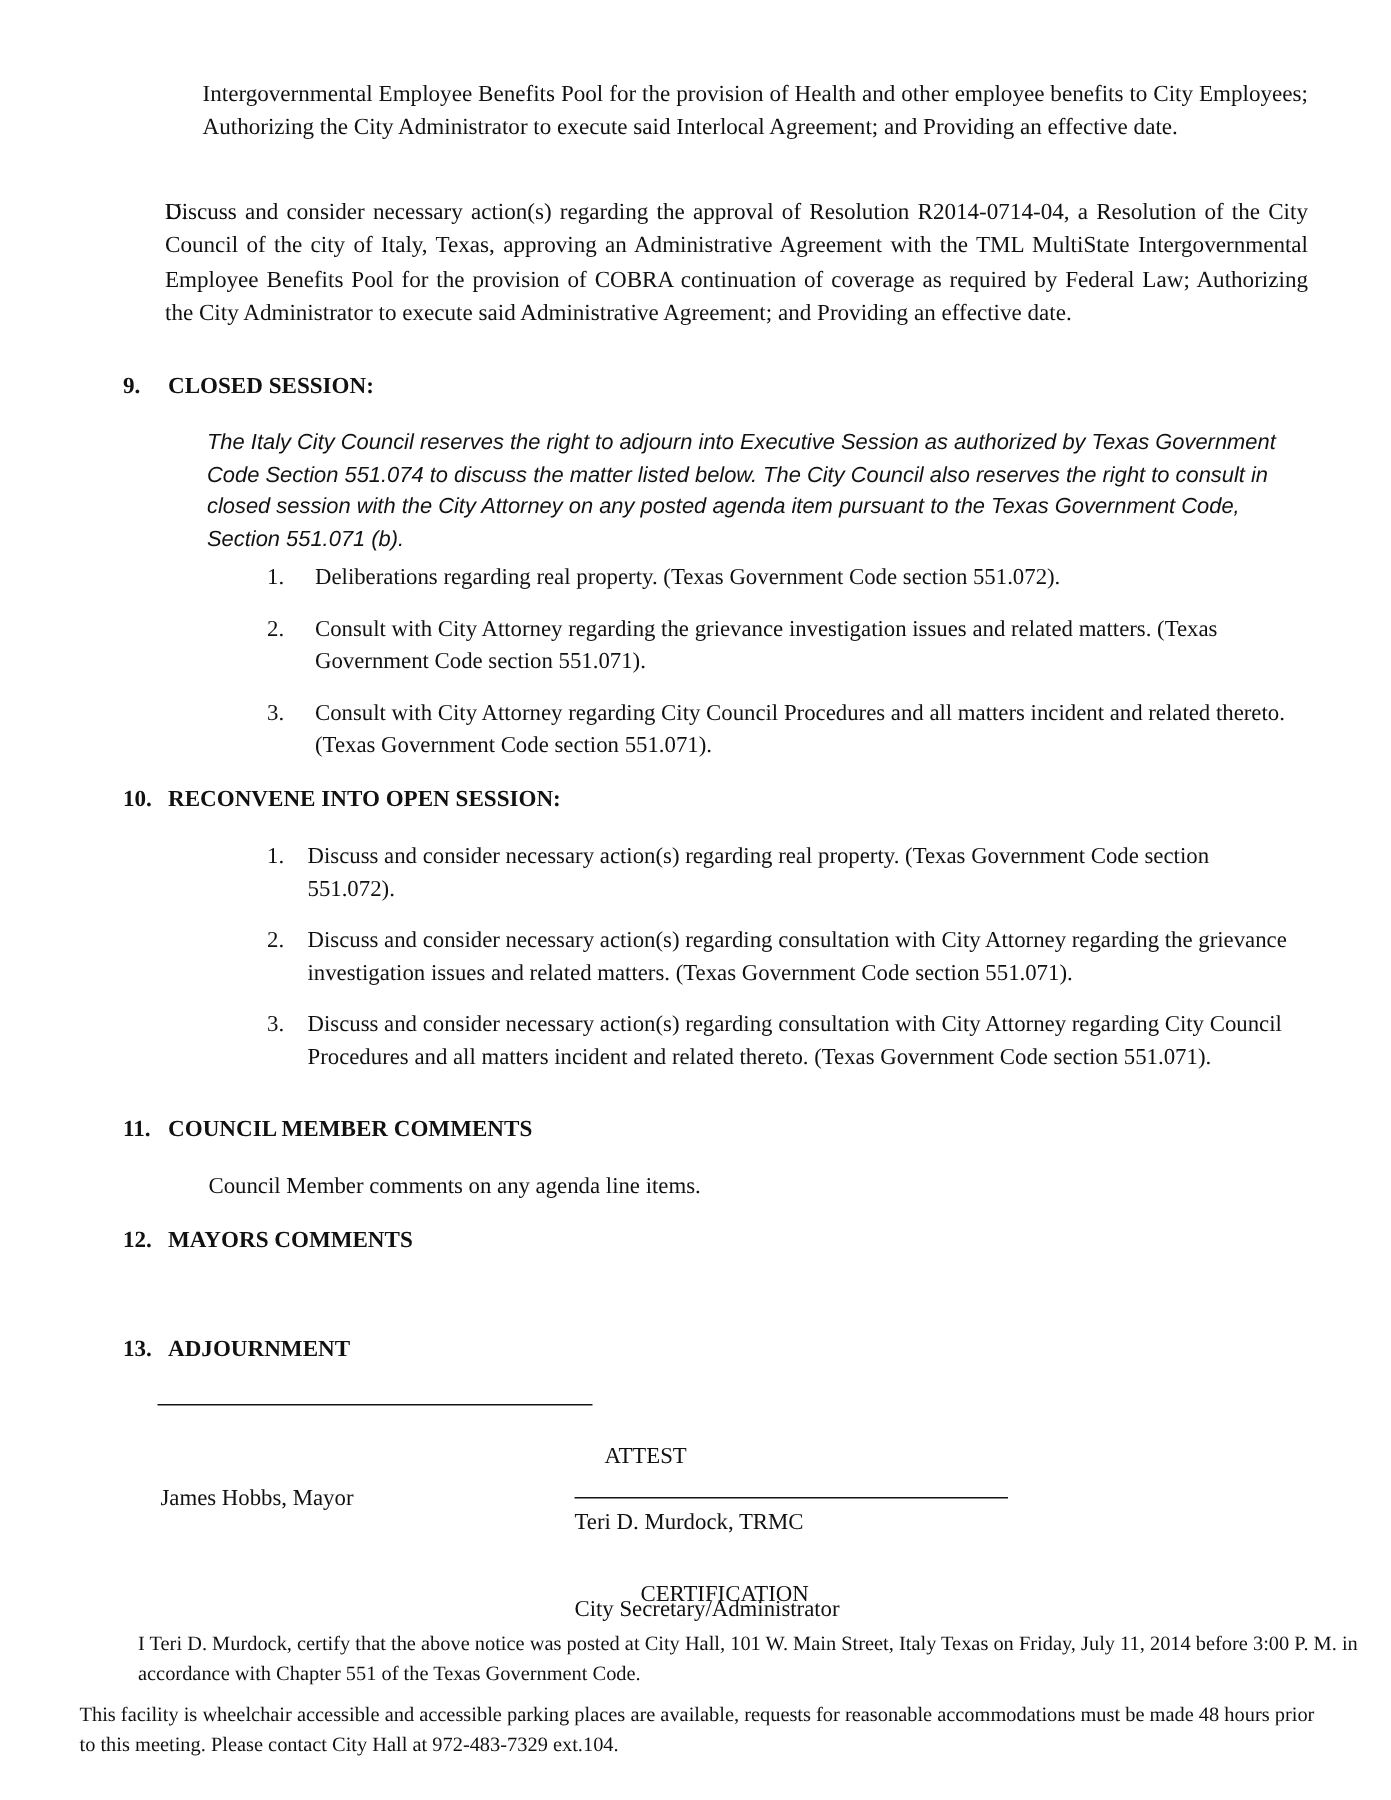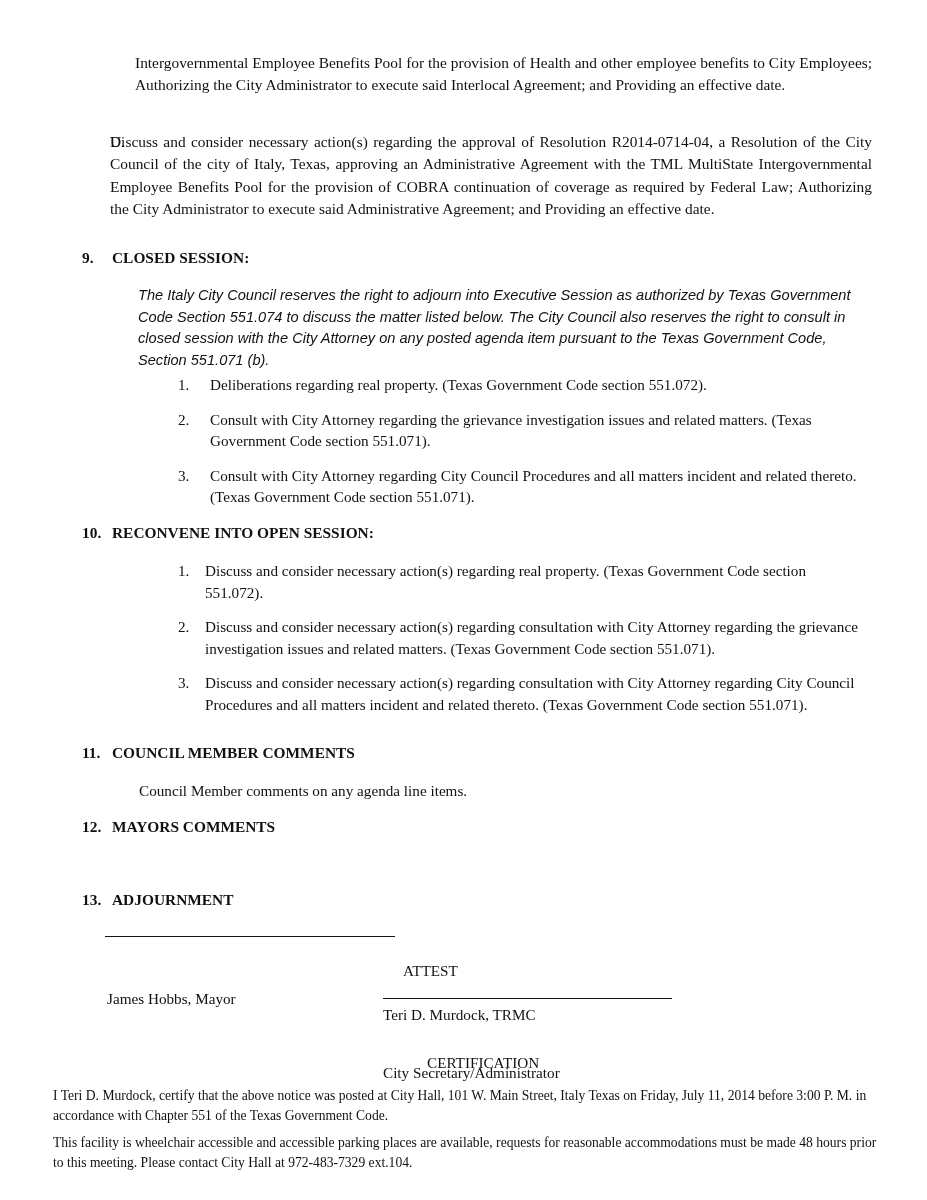--- a/index.html
+++ b/index.html
@@ -225,17 +225,17 @@
   <div class="sig-text" style="left:107px; top:989px;">James Hobbs, Mayor</div>
 
   <div class="sig-text" style="left:371px; top:961px;margin-left:32px;">ATTEST</div>
 
   <div class="sig-line" style="left:383px; top:998px; width:289px;"></div>
   <div class="sig-text" style="left:383px; top:1005px;">Teri D. Murdock, TRMC</div>
   <div class="sig-text" style="left:383px; top:1063px;">City Secretary/Administrator</div>
 
   <div class="sig-text underline-txt" style="left:427px; top:1053px;">CERTIFICATION</div>
 
-  <div class="footer-para" style="top:1086px;">I Teri D. Murdock, certify that the above notice was posted at City Hall, 101 W. Main Street, Italy Texas on Friday, July 11, 2014 before 3:00 P. M. in accordance with Chapter 551 of the Texas Government Code.</div>
+  <div class="footer-para" style="top:1086px;margin-left:39px;">I Teri D. Murdock, certify that the above notice was posted at City Hall, 101 W. Main Street, Italy Texas on Friday, July 11, 2014 before 3:00 P. M. in accordance with Chapter 551 of the Texas Government Code.</div>
 
   <div class="footer-para" style="top:1133px;">This facility is wheelchair accessible and accessible parking places are available, requests for reasonable accommodations must be made 48 hours prior to this meeting.  Please contact City Hall at 972-483-7329 ext.104.</div>
 
 </div>
 
 </body></html>

